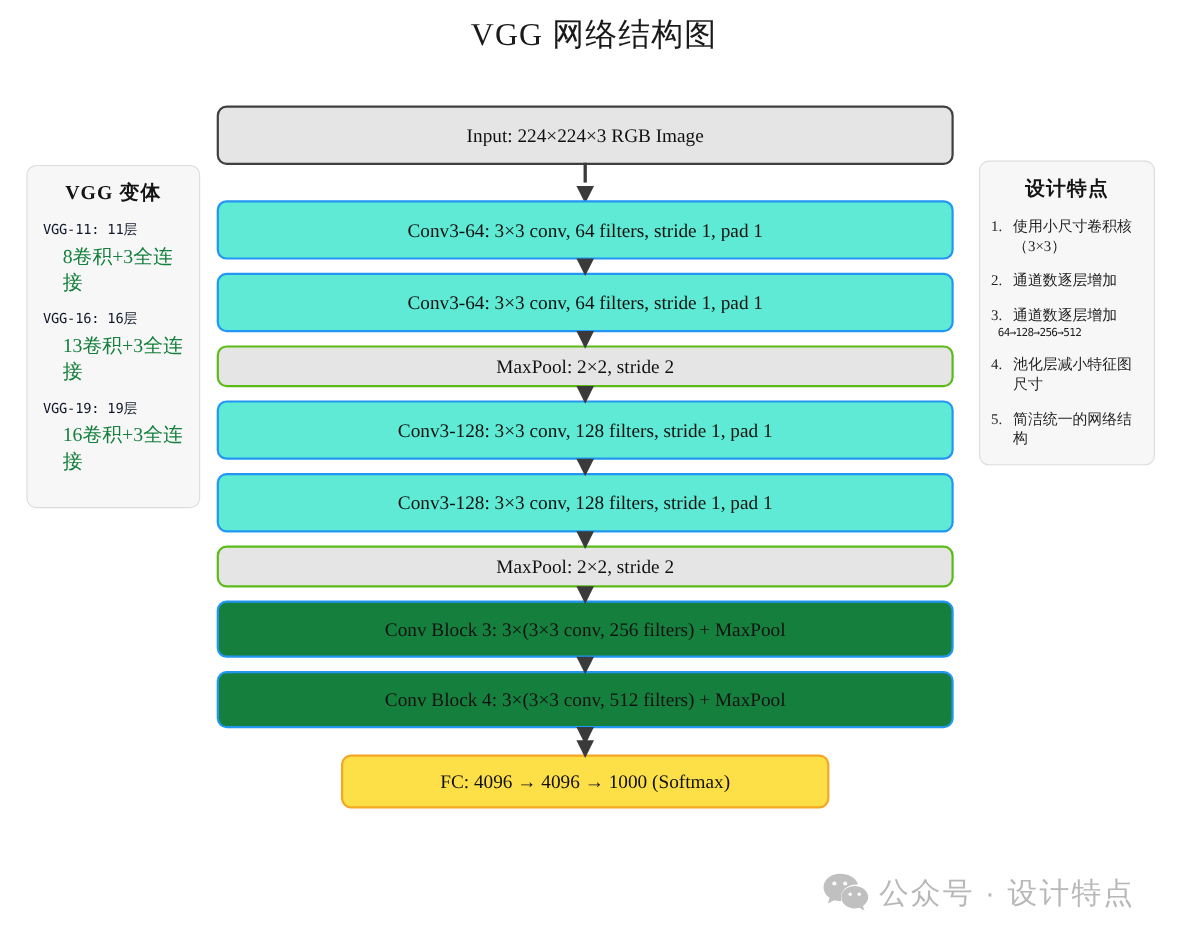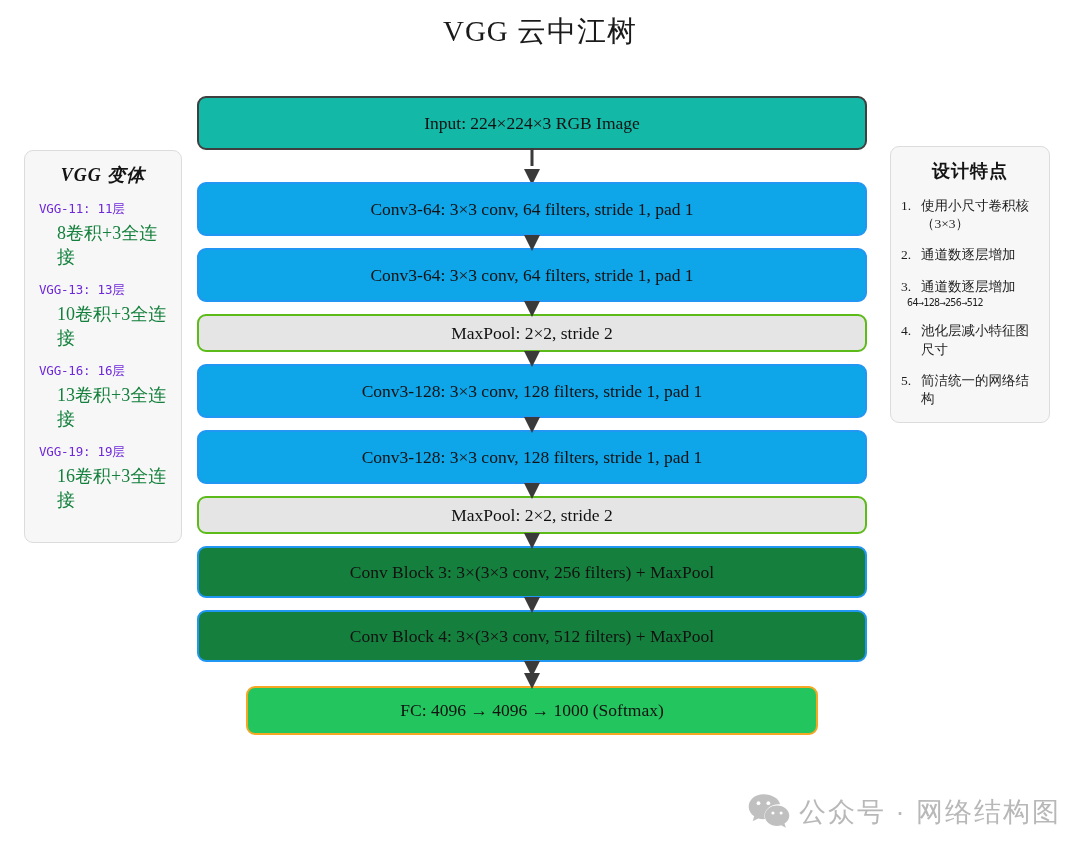--- a/index.html
+++ b/index.html
@@ -38,28 +38,28 @@
   #features-panel { left: 890px; top: 146px; width: 160px; }
 
   .panel-title {
     text-align: center;
     font-size: 18px;
     font-weight: bold;
     color: #141414;
     margin-bottom: 14px;
     letter-spacing: 1px;
   }
-  #variants-panel .panel-title { font-family: "Liberation Serif", serif; font-style: italic; }
+  #variants-panel .panel-title { font-family: "Liberation Serif", serif; }
 
   .variant-item { margin-bottom: 13px; }
   .variant-item:last-child { margin-bottom: 16px; }
   .variant-name {
     font-family: "DejaVu Sans Mono", "Liberation Mono", monospace;
     font-size: 12.5px;
-    color: #6d28d9;
+    color: #0f172a;
     padding-left: 4px;
     letter-spacing: -0.2px;
   }
   .variant-detail {
     font-size: 18px;
     color: #15803d;
     padding-left: 22px;
     margin-top: 3px;
   }
 
@@ -95,29 +95,29 @@
     border-radius: 9px;
     display: flex;
     align-items: center;
     justify-content: center;
     font-size: 17.5px;
     color: #111;
     text-align: center;
     width: 100%;
   }
 
-  .node.input  { background: #14b8a6; border: 2.5px solid #3f3f3f; height: 54px; }
-  .node.conv   { background: #0ea5e9; border: 2.5px solid #2196f3; height: 54px; }
+  .node.input  { background: #e5e5e5; border: 2.5px solid #3f3f3f; height: 54px; }
+  .node.conv   { background: #5eead4; border: 2.5px solid #2196f3; height: 54px; }
   .node.pool   { background: #e5e5e5; border: 2.5px solid #5cbb18; height: 38px; }
   .node.block  { background: #15803d; border: 2.5px solid #2196f3; height: 52px; }
   .node.fc {
-    background: #22c55e;
+    background: #fde047;
     border: 2.5px solid #f5a623;
     height: 49px;
-    width: 572px;
+    width: 444px;
     margin: 0 auto;
   }
 
   .gap-lg { height: 32px; position: relative; }
   .gap-sm { height: 12px; position: relative; }
 
   
   .arrow {
     position: absolute;
     left: 50%;
@@ -164,32 +164,28 @@
     font-size: 27px;
     color: #b8b8b8;
     letter-spacing: 2px;
     white-space: nowrap;
   }
   #watermark .wm-icon { width: 42px; height: 38px; opacity: .72; }
 </style>
 </head>
 <body>
 
-<h1 id="page-title">VGG 云中江树</h1>
+<h1 id="page-title">VGG 网络结构图</h1>
 
 <div class="side-panel" id="variants-panel">
   <div class="panel-title">VGG 变体</div>
 
   <div class="variant-item">
     <div class="variant-name">VGG-11: 11层</div>
     <div class="variant-detail">8卷积+3全连接</div>
-  </div>
-  <div class="variant-item">
-    <div class="variant-name">VGG-13: 13层</div>
-    <div class="variant-detail">10卷积+3全连接</div>
   </div>
   <div class="variant-item">
     <div class="variant-name">VGG-16: 16层</div>
     <div class="variant-detail">13卷积+3全连接</div>
   </div>
   <div class="variant-item">
     <div class="variant-name">VGG-19: 19层</div>
     <div class="variant-detail">16卷积+3全连接</div>
   </div>
 </div>
@@ -310,14 +306,14 @@
 
 <div id="watermark">
   <svg class="wm-icon" viewBox="0 0 64 58">
     <path fill="#a8a8a8" d="M23.5 2C11 2 1 10.4 1 20.8c0 5.9 3.3 11.1 8.4 14.6L7 43.2l8.6-4.4c2.5.7 5.1 1.1 7.9 1.1.8 0 1.6 0 2.4-.1-.5-1.5-.8-3.1-.8-4.8 0-9.9 9.6-17.9 21.5-17.9.8 0 1.5 0 2.3.1C47.3 8.7 36.6 2 23.5 2z"></path>
     <circle fill="#ffffff" cx="16" cy="15.5" r="2.9"></circle>
     <circle fill="#ffffff" cx="31" cy="15.5" r="2.9"></circle>
     <path fill="#a8a8a8" d="M63 34.6c0-8.6-8.4-15.6-18.7-15.6s-18.7 7-18.7 15.6S34 50.2 44.3 50.2c2.2 0 4.3-.3 6.3-.9l7.1 3.7-2-6.3C59.9 43.6 63 39.4 63 34.6z"></path>
     <circle fill="#ffffff" cx="38" cy="30.5" r="2.4"></circle>
     <circle fill="#ffffff" cx="50.5" cy="30.5" r="2.4"></circle>
   </svg>
-  <span class="wm-text">公众号 · 网络结构图</span>
+  <span class="wm-text">公众号 · 设计特点</span>
 </div>
 
 </body></html>

